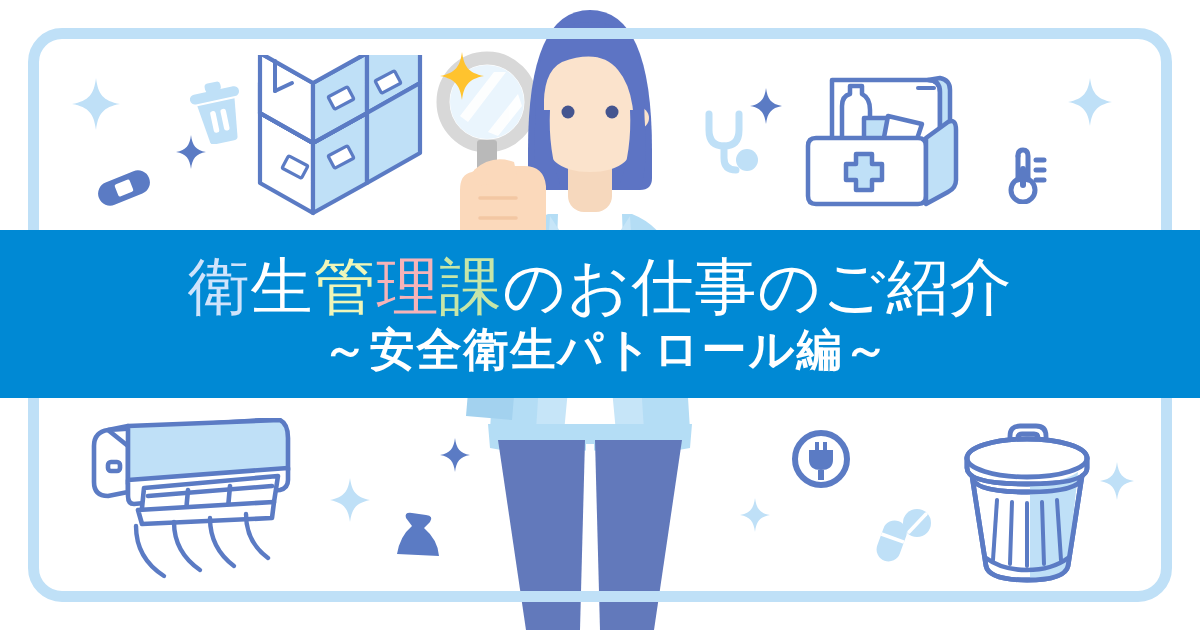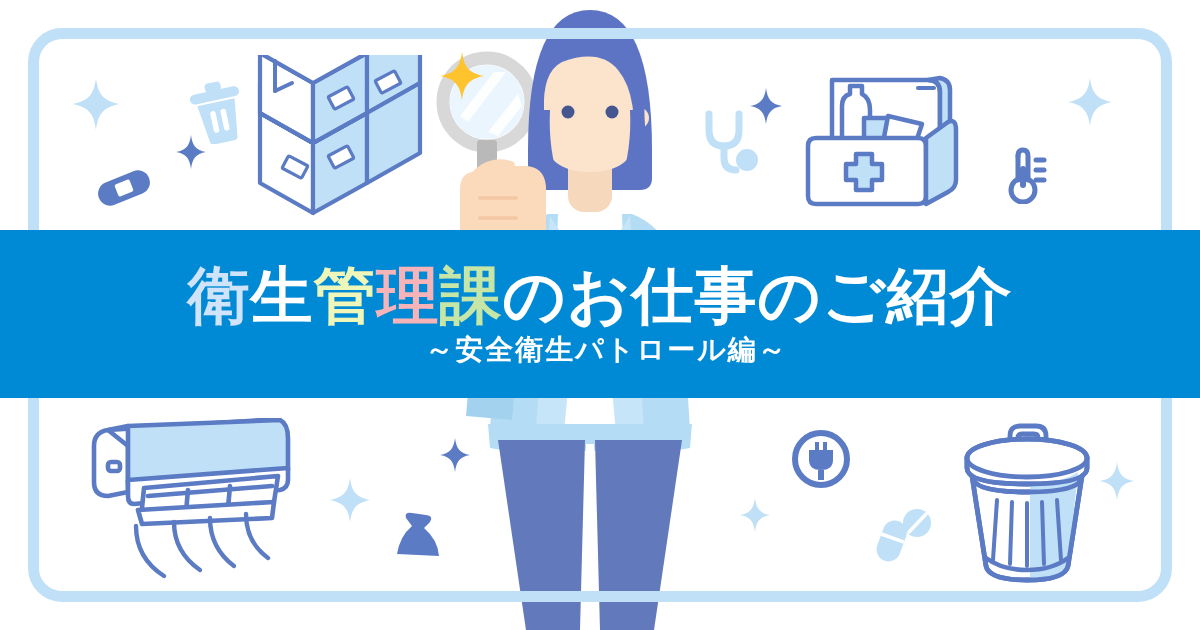--- a/index.html
+++ b/index.html
@@ -21,32 +21,32 @@
   .illus svg{position:absolute;display:block;}
 
   
   .banner{
     position:absolute;left:0;top:230px;width:1200px;height:168px;
     background:#0089d4;
     display:flex;flex-direction:column;align-items:center;justify-content:center;
     z-index:40;
   }
   .title{
-    font-size:62px;line-height:1.04;font-weight:700;letter-spacing:1px;
+    font-size:62px;line-height:1.04;font-weight:400;letter-spacing:1px;
     color:#ffffff;white-space:nowrap;margin:0;
     font-family:"DejaVu Sans","Liberation Sans",sans-serif;
   }
   .title .c1{color:#cfe3fb;}
   .title .c2{color:#ffffff;}
   .title .c3{color:#eef6b9;}
   .title .c4{color:#f6b3b8;}
   .title .c5{color:#c6e6a8;}
   .title .cw{color:#ffffff;}
   .subtitle{
-    font-size:28px;line-height:1.05;font-weight:700;letter-spacing:2px;
+    font-size:45px;line-height:1.05;font-weight:700;letter-spacing:2px;
     color:#ffffff;white-space:nowrap;margin:6px 0 0 13px;
     font-family:"DejaVu Sans","Liberation Sans",sans-serif;
   }
 </style>
 </head>
 <body>
 
 <div id="stage">
 
   <div class="illus">

